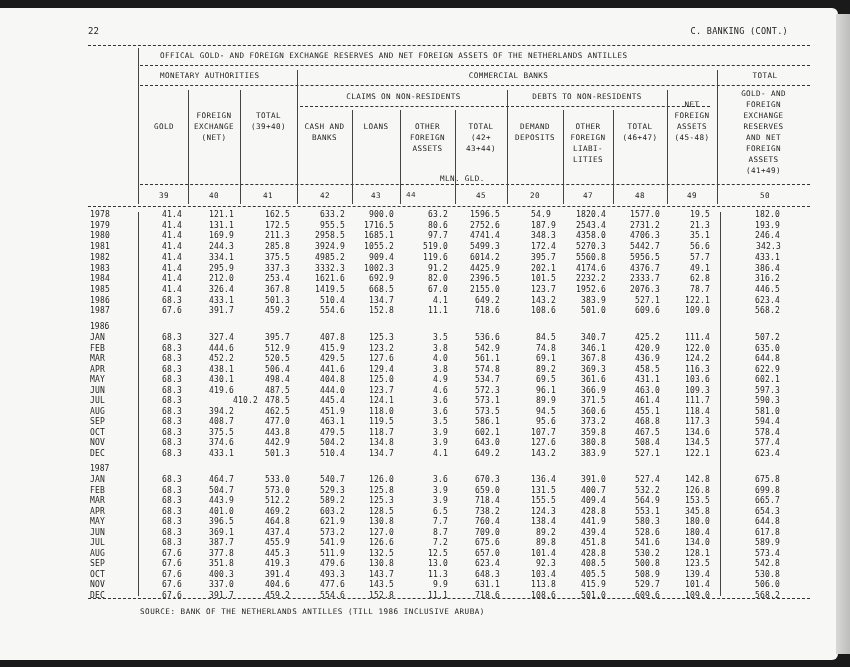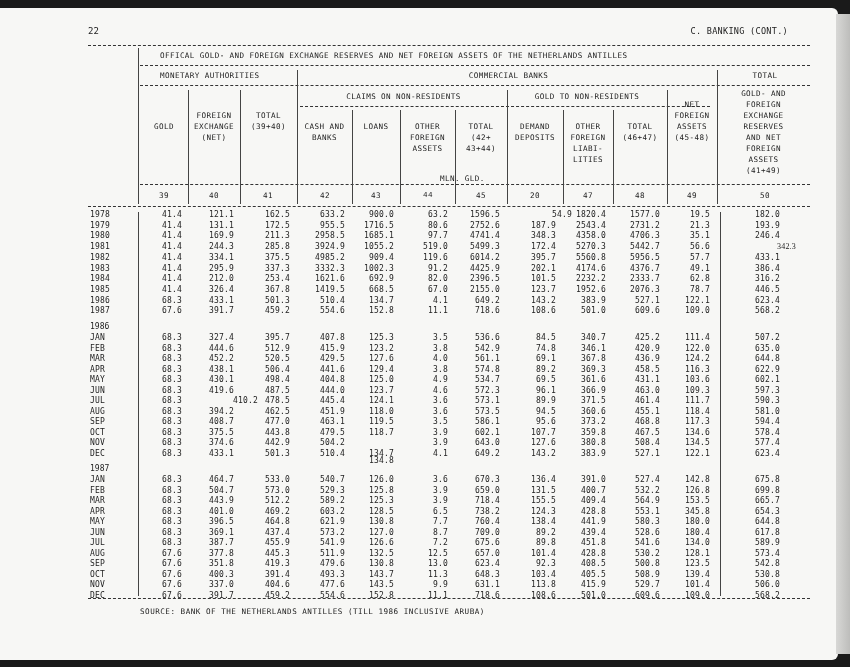--- a/index.html
+++ b/index.html
@@ -48,21 +48,21 @@
 <div class="vl" style="left:613px;top:110px;height:94px"></div>
 <div class="vl" style="left:667px;top:90px;height:114px"></div>
 <div class="vl" style="left:717px;top:70px;height:134px"></div>
 <div class="vl" style="left:720px;top:212px;height:384px"></div>
 
 <div class="t" style="left:160px;top:50px">OFFICAL GOLD- AND FOREIGN EXCHANGE RESERVES AND NET FOREIGN ASSETS OF THE NETHERLANDS ANTILLES</div>
 <div class="t" style="left:160px;top:70px">MONETARY AUTHORITIES</div>
 <div class="t c" style="left:300px;top:70px;width:417px">COMMERCIAL BANKS</div>
 <div class="t c" style="left:720px;top:70px;width:90px">TOTAL</div>
 <div class="t c" style="left:300px;top:91px;width:207px">CLAIMS ON NON-RESIDENTS</div>
-<div class="t c" style="left:507px;top:91px;width:160px">GOLD TO NON-RESIDENTS</div>
+<div class="t c" style="left:507px;top:91px;width:160px">DEBTS TO NON-RESIDENTS</div>
 
 <div class="t c" style="left:140px;top:121px;width:48px">GOLD</div>
 <div class="t c" style="left:188px;top:110px;width:52px">FOREIGN
 EXCHANGE
 (NET)</div>
 <div class="t c" style="left:240px;top:110px;width:57px">TOTAL
 (39+40)</div>
 <div class="t c" style="left:297px;top:121px;width:55px">CASH AND
 BANKS</div>
 <div class="t c" style="left:352px;top:121px;width:48px">LOANS</div>
@@ -93,39 +93,39 @@
 ASSETS
 (41+49)</div>
 <div class="t" style="left:440px;top:173px">MLN. GLD.</div>
 
 <div id="colnums">
     <div class="t c" style="left: 144px; top: 190px; width: 40px;">39</div>
     <div class="t c" style="left: 194px; top: 190px; width: 40px;">40</div>
     <div class="t c" style="left: 248px; top: 190px; width: 40px;">41</div>
     <div class="t c" style="left: 305px; top: 190px; width: 40px;">42</div>
     <div class="t c" style="left: 356px; top: 190px; width: 40px;">43</div>
-    <div class="t c" style="left: 408px; top: 190px; width: 40px; font-family: Liberation Mono, monospace;">44</div>
+    <div class="t c" style="left: 391px; top: 190px; width: 40px; font-family: Liberation Mono, monospace;">44</div>
     <div class="t c" style="left: 461px; top: 190px; width: 40px;">45</div>
     <div class="t c" style="left: 515px; top: 190px; width: 40px;">20</div>
     <div class="t c" style="left: 568px; top: 190px; width: 40px;">47</div>
     <div class="t c" style="left: 620px; top: 190px; width: 40px;">48</div>
     <div class="t c" style="left: 672px; top: 190px; width: 40px;">49</div>
     <div class="t c" style="left: 745px; top: 190px; width: 40px;">50</div>
   </div>
 <div id="body">
     <div class="row" style="top: 210px;">
       <span class="lbl" style="left: 2px;">1978</span>
       <span style="left: 42px;">41.4</span>
       <span style="left: 94px;">121.1</span>
       <span style="left: 150px;">162.5</span>
       <span style="left: 205px;">633.2</span>
       <span style="left: 254px;">900.0</span>
       <span style="left: 308px;">63.2</span>
       <span style="left: 360px;">1596.5</span>
-      <span style="left: 432px;">54.9</span>
+      <span style="left: 411px;">54.9</span>
       <span style="left: 466px;">1820.4</span>
       <span style="left: 520px;">1577.0</span>
       <span style="left: 570px;">19.5</span>
       <span style="left: 640px;">182.0</span>
     </div>
     <div class="row" style="top: 220.7px;">
       <span class="lbl" style="left: 2px;">1979</span>
       <span style="left: 42px;">41.4</span>
       <span style="left: 94px;">131.1</span>
       <span style="left: 150px;">172.5</span>
@@ -160,21 +160,21 @@
       <span style="left: 94px;">244.3</span>
       <span style="left: 150px;">285.8</span>
       <span style="left: 205px;">3924.9</span>
       <span style="left: 254px;">1055.2</span>
       <span style="left: 308px;">519.0</span>
       <span style="left: 360px;">5499.3</span>
       <span style="left: 416px;">172.4</span>
       <span style="left: 466px;">5270.3</span>
       <span style="left: 520px;">5442.7</span>
       <span style="left: 570px;">56.6</span>
-      <span style="left: 656px; font-family: Liberation Serif, serif;">342.3</span>
+      <span style="left: 641px;">342.3</span>
     </div>
     <div class="row" style="top: 252.8px;">
       <span class="lbl" style="left: 2px;">1982</span>
       <span style="left: 42px;">41.4</span>
       <span style="left: 94px;">334.1</span>
       <span style="left: 150px;">375.5</span>
       <span style="left: 205px;">4985.2</span>
       <span style="left: 254px;">909.4</span>
       <span style="left: 308px;">119.6</span>
       <span style="left: 360px;">6014.2</span>
@@ -409,21 +409,21 @@
       <span style="left: 520px;">467.5</span>
       <span style="left: 570px;">134.6</span>
       <span style="left: 640px;">578.4</span>
     </div>
     <div class="row" style="top: 438px;">
       <span class="lbl" style="left: 2px;">NOV</span>
       <span style="left: 42px;">68.3</span>
       <span style="left: 94px;">374.6</span>
       <span style="left: 150px;">442.9</span>
       <span style="left: 205px;">504.2</span>
-      <span style="left: 254px; margin-top: 18px;">134.8</span>
+      <span style="left: 254px;">134.8</span>
       <span style="left: 308px;">3.9</span>
       <span style="left: 360px;">643.0</span>
       <span style="left: 416px;">127.6</span>
       <span style="left: 466px;">380.8</span>
       <span style="left: 520px;">508.4</span>
       <span style="left: 570px;">134.5</span>
       <span style="left: 640px;">577.4</span>
     </div>
     <div class="row" style="top: 448.5px;">
       <span class="lbl" style="left: 2px;">DEC</span>

